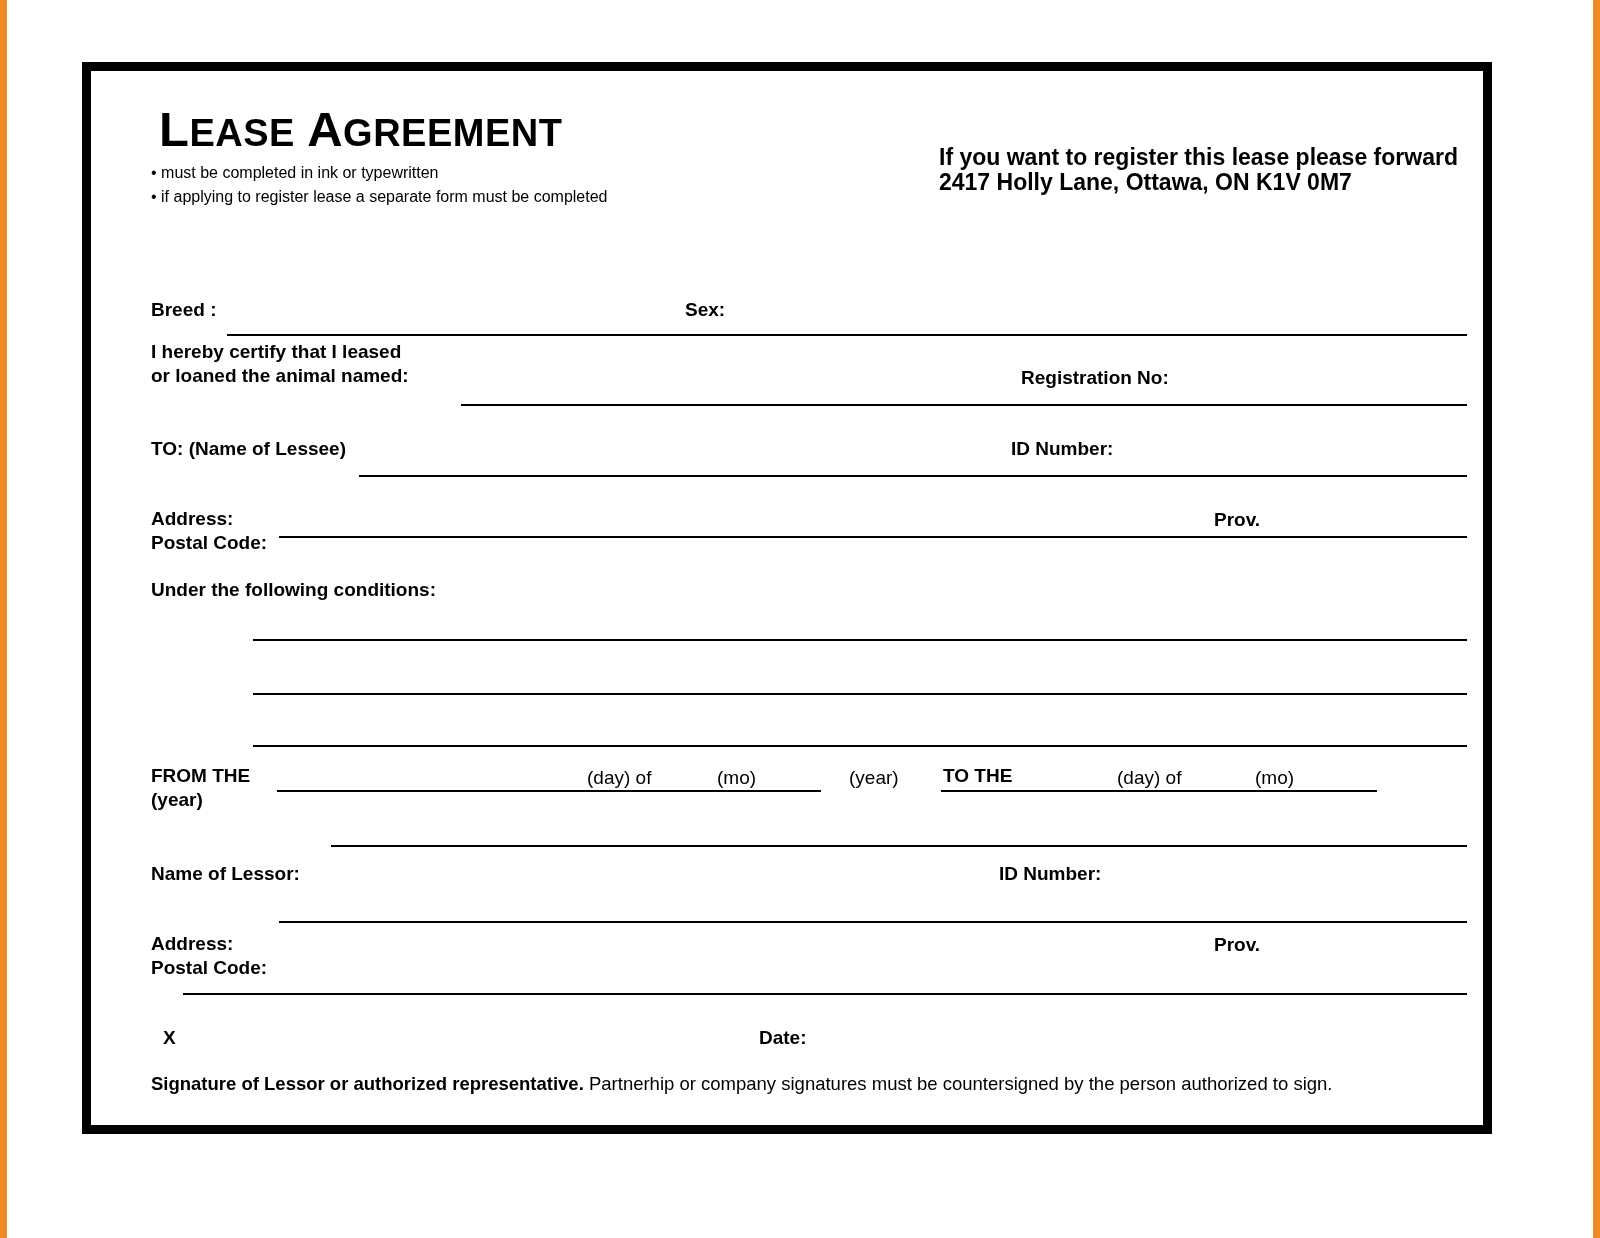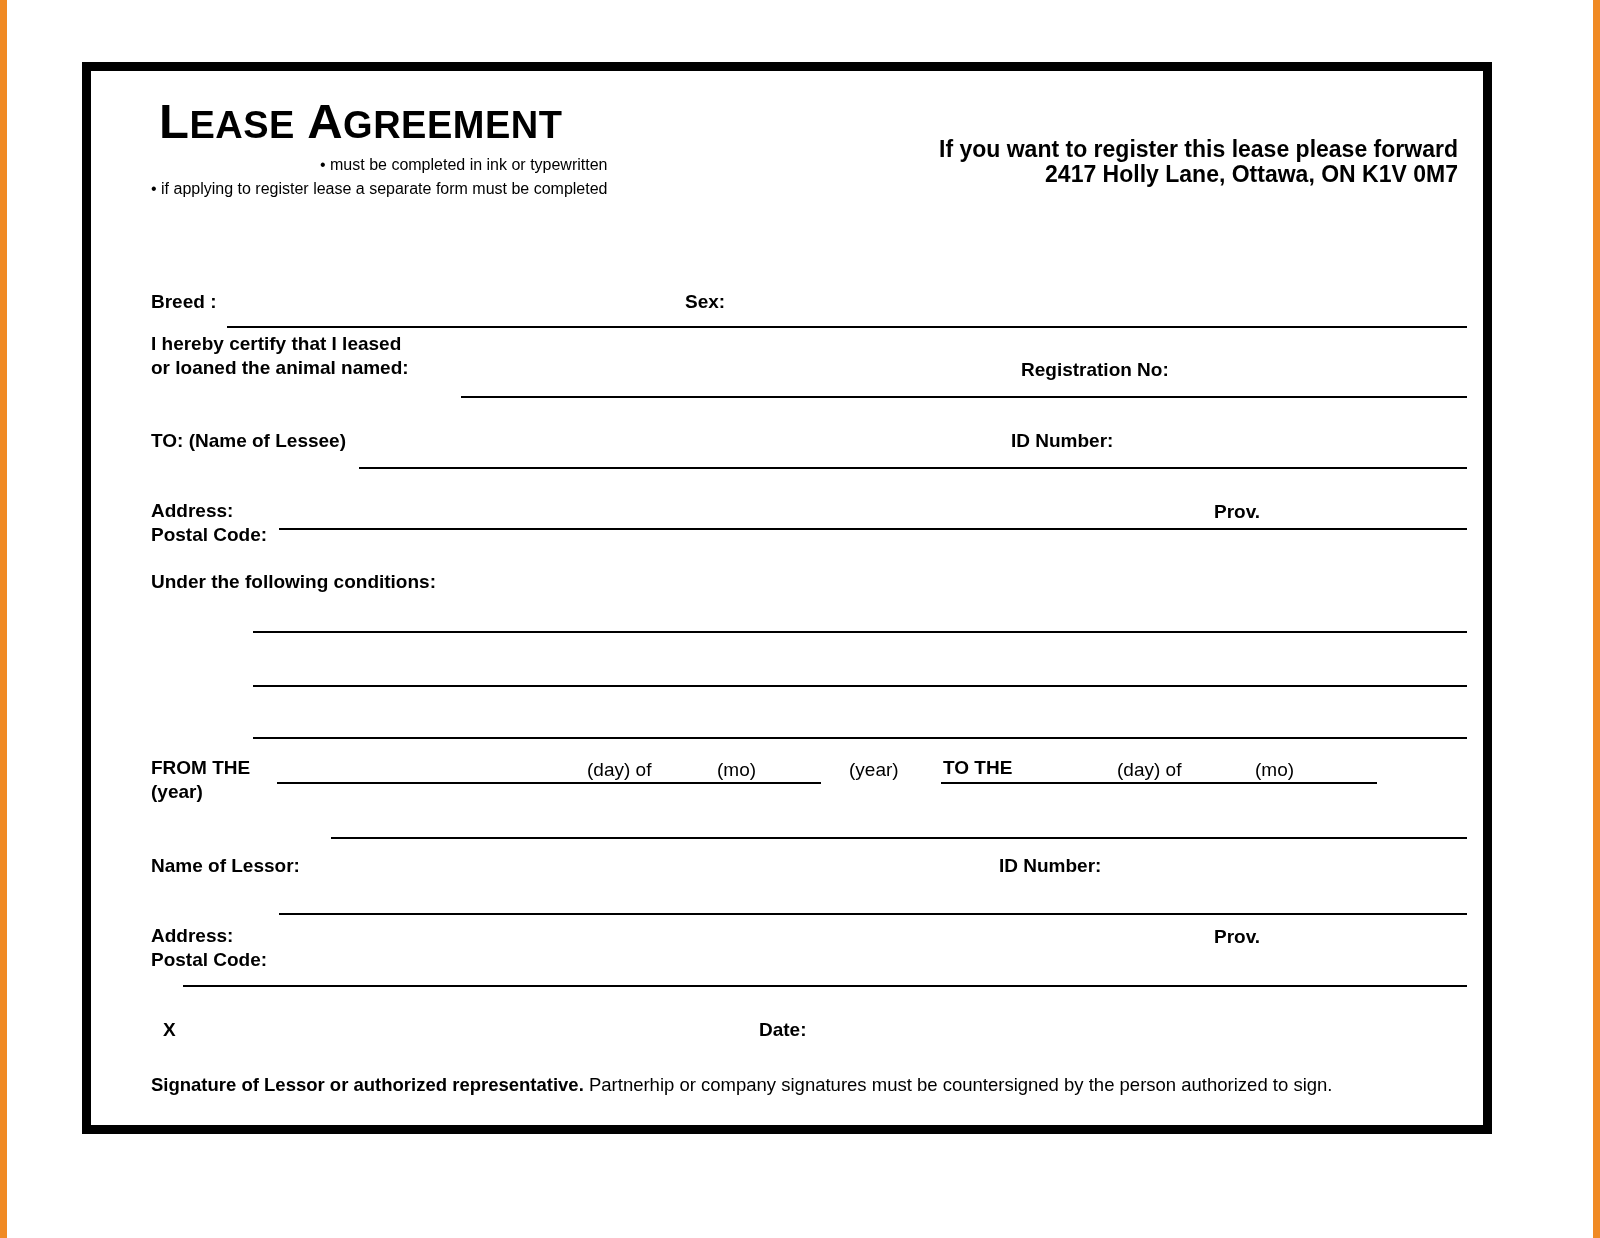--- a/index.html
+++ b/index.html
@@ -41,24 +41,23 @@
     top: 62px;
     width: 1410px;
     height: 1072px;
     border: 9px solid #000000;
     box-sizing: border-box;
     background: #ffffff;
   }
 
   .inner {
     position: absolute;
-    left: 0; top: 4px;
+    left: 0; top: 12px;
     width: 100%;
     height: 100%;
-    text-align: right;
   }
 
   
   .title {
     position: absolute;
     left: 68px;
     top: 18px;
     font-weight: bold;
     letter-spacing: 0.5px;
     white-space: nowrap;
@@ -98,21 +97,20 @@
   }
   .rule {
     position: absolute;
     height: 0;
     border-bottom: 2.5px solid #000000;
   }
   .note-text {
     position: absolute;
     font-size: 18.5px;
     white-space: nowrap;
-    margin-top: 9px;
   }
   .note-text b { font-weight: bold; }
 </style>
 </head>
 <body>
 
 <div class="page-edge-left"></div>
 <div class="page-edge-right"></div>
 
 <div class="sheet">

